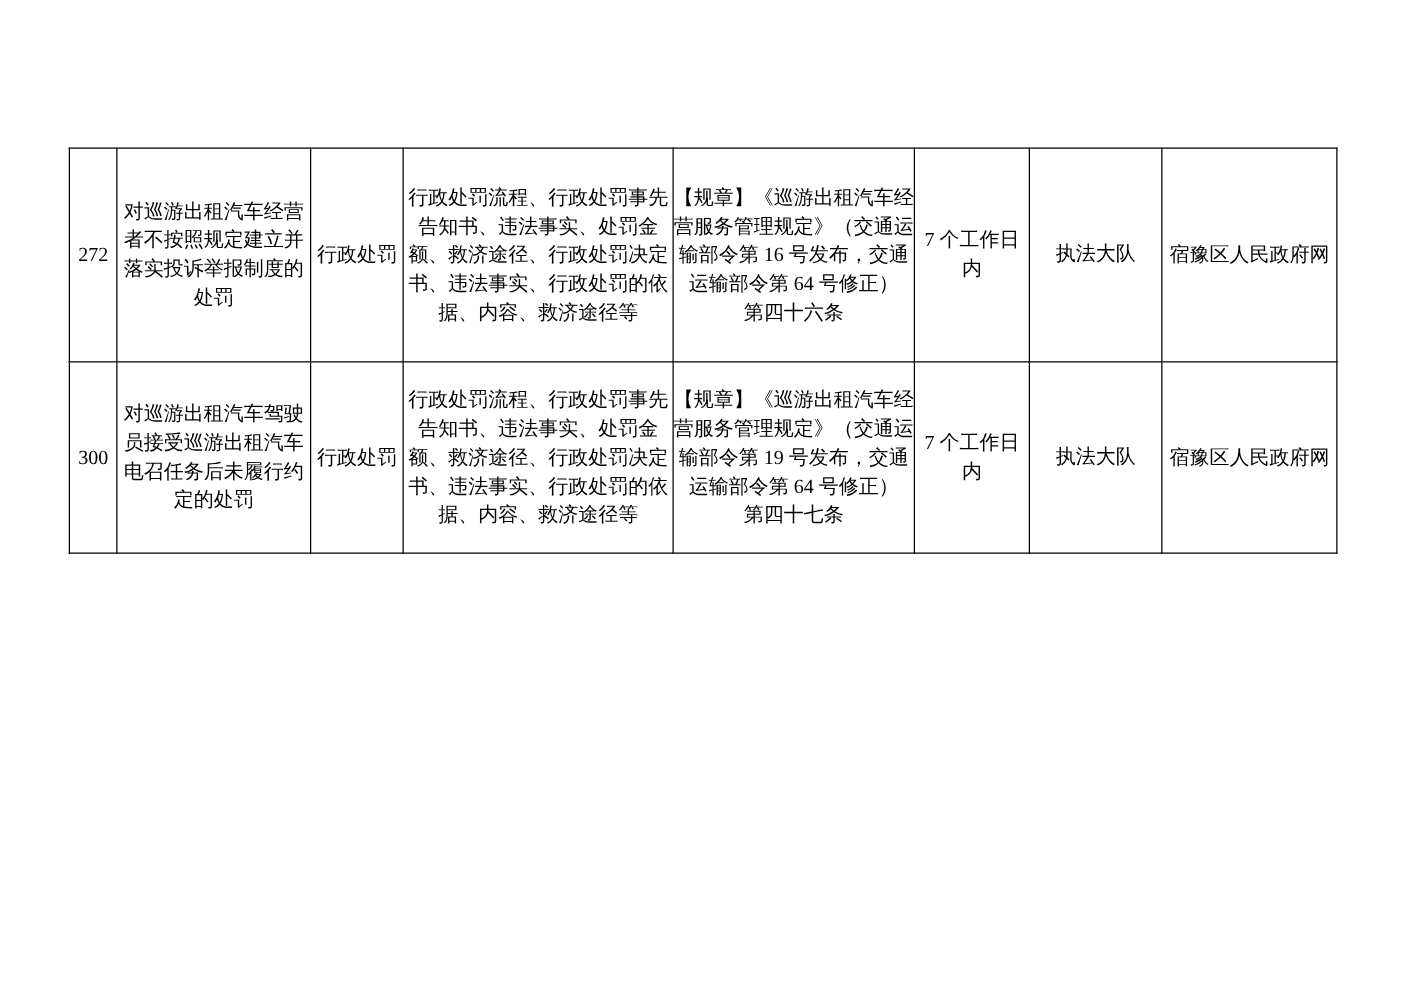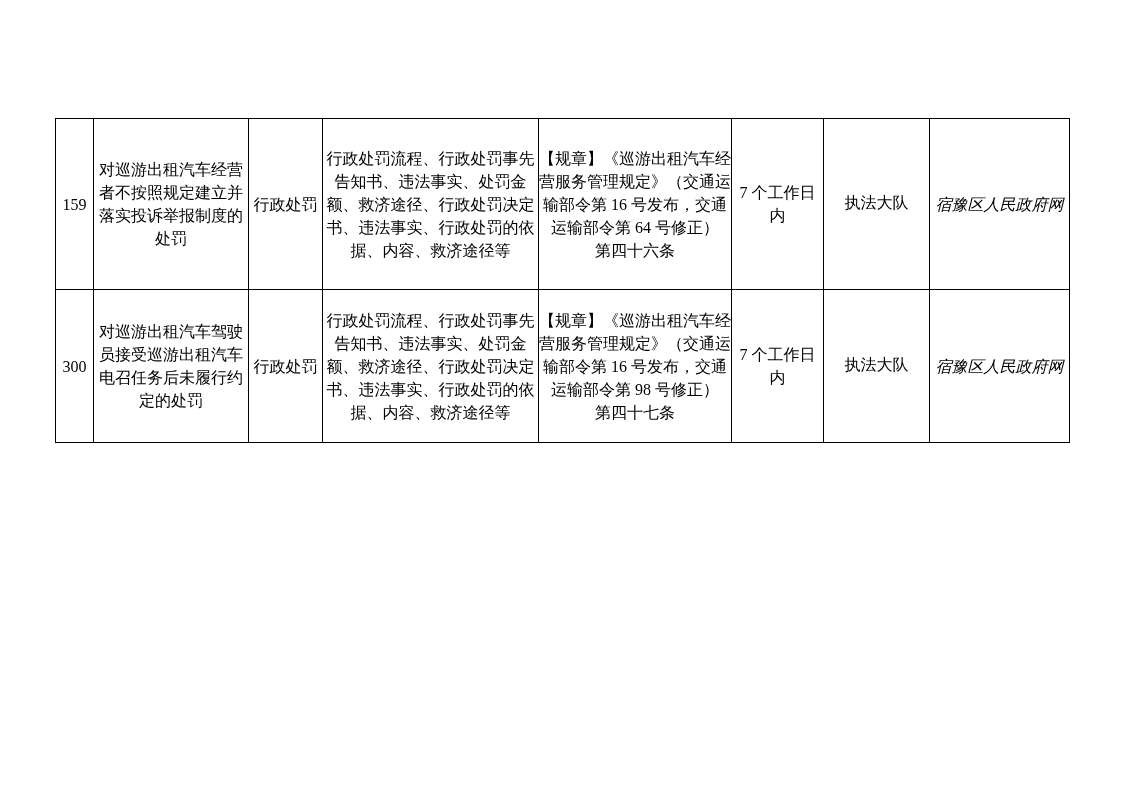--- a/index.html
+++ b/index.html
@@ -45,53 +45,53 @@
   tr.row-2 td { height: 152px; }
 
   
   td.c-num     { padding: 0 2px;  }
   td.c-name    { padding: 0 13px; }
   td.c-type    { padding: 0 9px; margin-left: 44px;  }
   td.c-content { padding: 0 12px; }
   td.c-basis   { padding: 0 8px; margin-left: 12px;  }
   td.c-limit   { padding: 0 6px;  }
   td.c-unit    { padding: 0 4px; font-family: Liberation Mono, monospace;  }
-  td.c-channel { padding: 0 7px; font-style: italic;  }
+  td.c-channel { padding: 0 7px;  }
 </style>
 </head>
 <body>
 
 <div class="page">
   <table class="doc-table">
     <colgroup>
       <col style="width:38px">
       <col style="width:155px">
       <col style="width:74px">
       <col style="width:216px">
       <col style="width:193px">
       <col style="width:92px">
       <col style="width:106px">
       <col style="width:140px">
     </colgroup>
     <tbody>
       <tr class="row-1">
-        <td class="c-num">159</td>
+        <td class="c-num">272</td>
         <td class="c-name">对巡游出租汽车经营者不按照规定建立并落实投诉举报制度的处罚</td>
         <td class="c-type">行政处罚</td>
         <td class="c-content">行政处罚流程、行政处罚事先告知书、违法事实、处罚金额、救济途径、行政处罚决定书、违法事实、行政处罚的依据、内容、救济途径等</td>
         <td class="c-basis">【规章】《巡游出租汽车经营服务管理规定》（交通运输部令第 16 号发布，交通运输部令第 64 号修正）　　第四十六条</td>
         <td class="c-limit">7 个工作日内</td>
         <td class="c-unit">执法大队</td>
         <td class="c-channel">宿豫区人民政府网</td>
       </tr>
       <tr class="row-2">
         <td class="c-num">300</td>
         <td class="c-name">对巡游出租汽车驾驶员接受巡游出租汽车电召任务后未履行约定的处罚</td>
         <td class="c-type">行政处罚</td>
         <td class="c-content">行政处罚流程、行政处罚事先告知书、违法事实、处罚金额、救济途径、行政处罚决定书、违法事实、行政处罚的依据、内容、救济途径等</td>
-        <td class="c-basis">【规章】《巡游出租汽车经营服务管理规定》（交通运输部令第 16 号发布，交通运输部令第 98 号修正）　　第四十七条</td>
+        <td class="c-basis">【规章】《巡游出租汽车经营服务管理规定》（交通运输部令第 19 号发布，交通运输部令第 64 号修正）　　第四十七条</td>
         <td class="c-limit">7 个工作日内</td>
         <td class="c-unit">执法大队</td>
         <td class="c-channel">宿豫区人民政府网</td>
       </tr>
     </tbody>
   </table>
 </div>
 
 </body></html>

